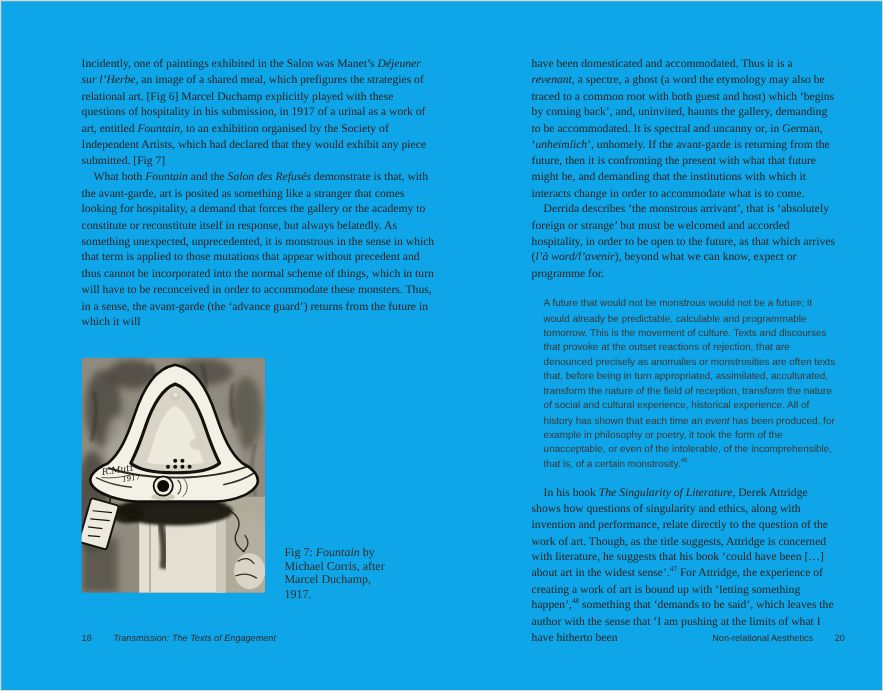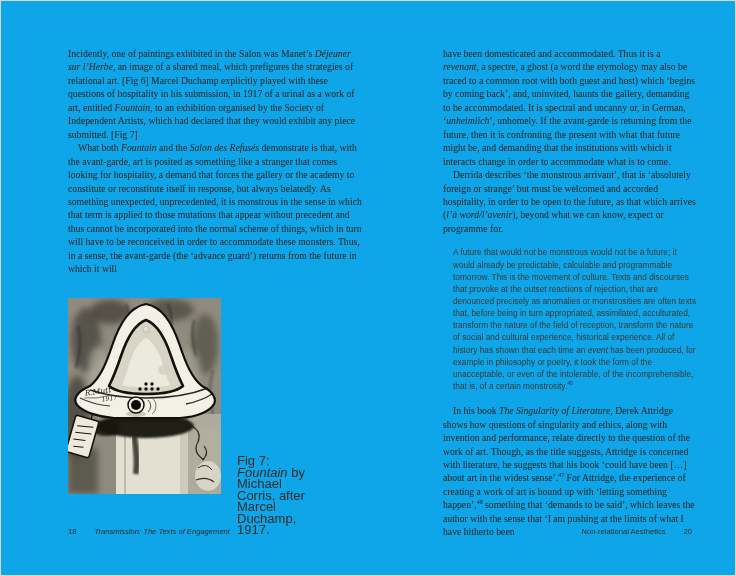--- a/index.html
+++ b/index.html
@@ -18,30 +18,30 @@
   sup { font-size:0.62em; line-height:0; vertical-align:super; letter-spacing:0; }
   .quote {
     margin:11px 0 12px 10px;
     font-family:"Liberation Sans","DejaVu Sans",sans-serif;
     font-size:8.3px; line-height:12.15px; color:#3b3933;
   }
   .figure { position:absolute; left:68px; top:298px; width:153px; height:196px; }
   .figure svg { display:block; }
   .caption {
     position:absolute; left:237px; top:455px; width:86px;
-    font-family:Liberation Sans, sans-serif;
-    font-size:13px; line-height:11.5px; color:#2f2d28;
+    font-family:Liberation Serif, serif;
+    font-size:10px; line-height:11.5px; color:#2f2d28;
   }
   .footer {
     position:absolute; top:527px;
     font-family:"Liberation Sans","DejaVu Sans",sans-serif;
     font-size:7.6px; color:#2f2d28; display:flex; gap:18px; white-space:nowrap;align-items:center;
   }
   .footer-left  { left:68px; }
-  .footer-right { right:44px;margin-left:40px; }
+  .footer-right { right:32px;margin-left:40px; }
   .it { font-style:italic; }
 </style>
 </head>
 <body>
 
 <div class="spread">
 
   <div class="textcol col-left">
     <p class="para"><span>Incidently, one of paintings exhibited in the Salon was Manet’s </span><i>Déjeuner sur l’Herbe,</i><span> an image of a shared meal, which prefigures the strategies of relational art. [Fig 6] Marcel Duchamp explicitly played with these questions of hospitality in his submission, in 1917 of a urinal as a work of art, entitled </span><i>Fountain,</i><span> to an exhibition organised by the Society of Independent Artists, which had declared that they would exhibit any piece submitted. [Fig 7]</span></p>
     <p class="para indent"><span>What both </span><i>Fountain</i><span> and the </span><i>Salon des Refusés</i><span> demonstrate is that, with the avant-garde, art is posited as something like a stranger that comes looking for hospitality, a demand that forces the gallery or the academy to constitute or reconstitute itself in response, but always belatedly. As something unexpected, unprecedented, it is monstrous in the sense in which that term is applied to those mutations that appear without precedent and thus cannot be incorporated into the normal scheme of things, which in turn will have to be reconceived in order to accommodate these monsters. Thus, in a sense, the avant-garde (the ‘advance guard’) returns from the future in which it will</span></p>

